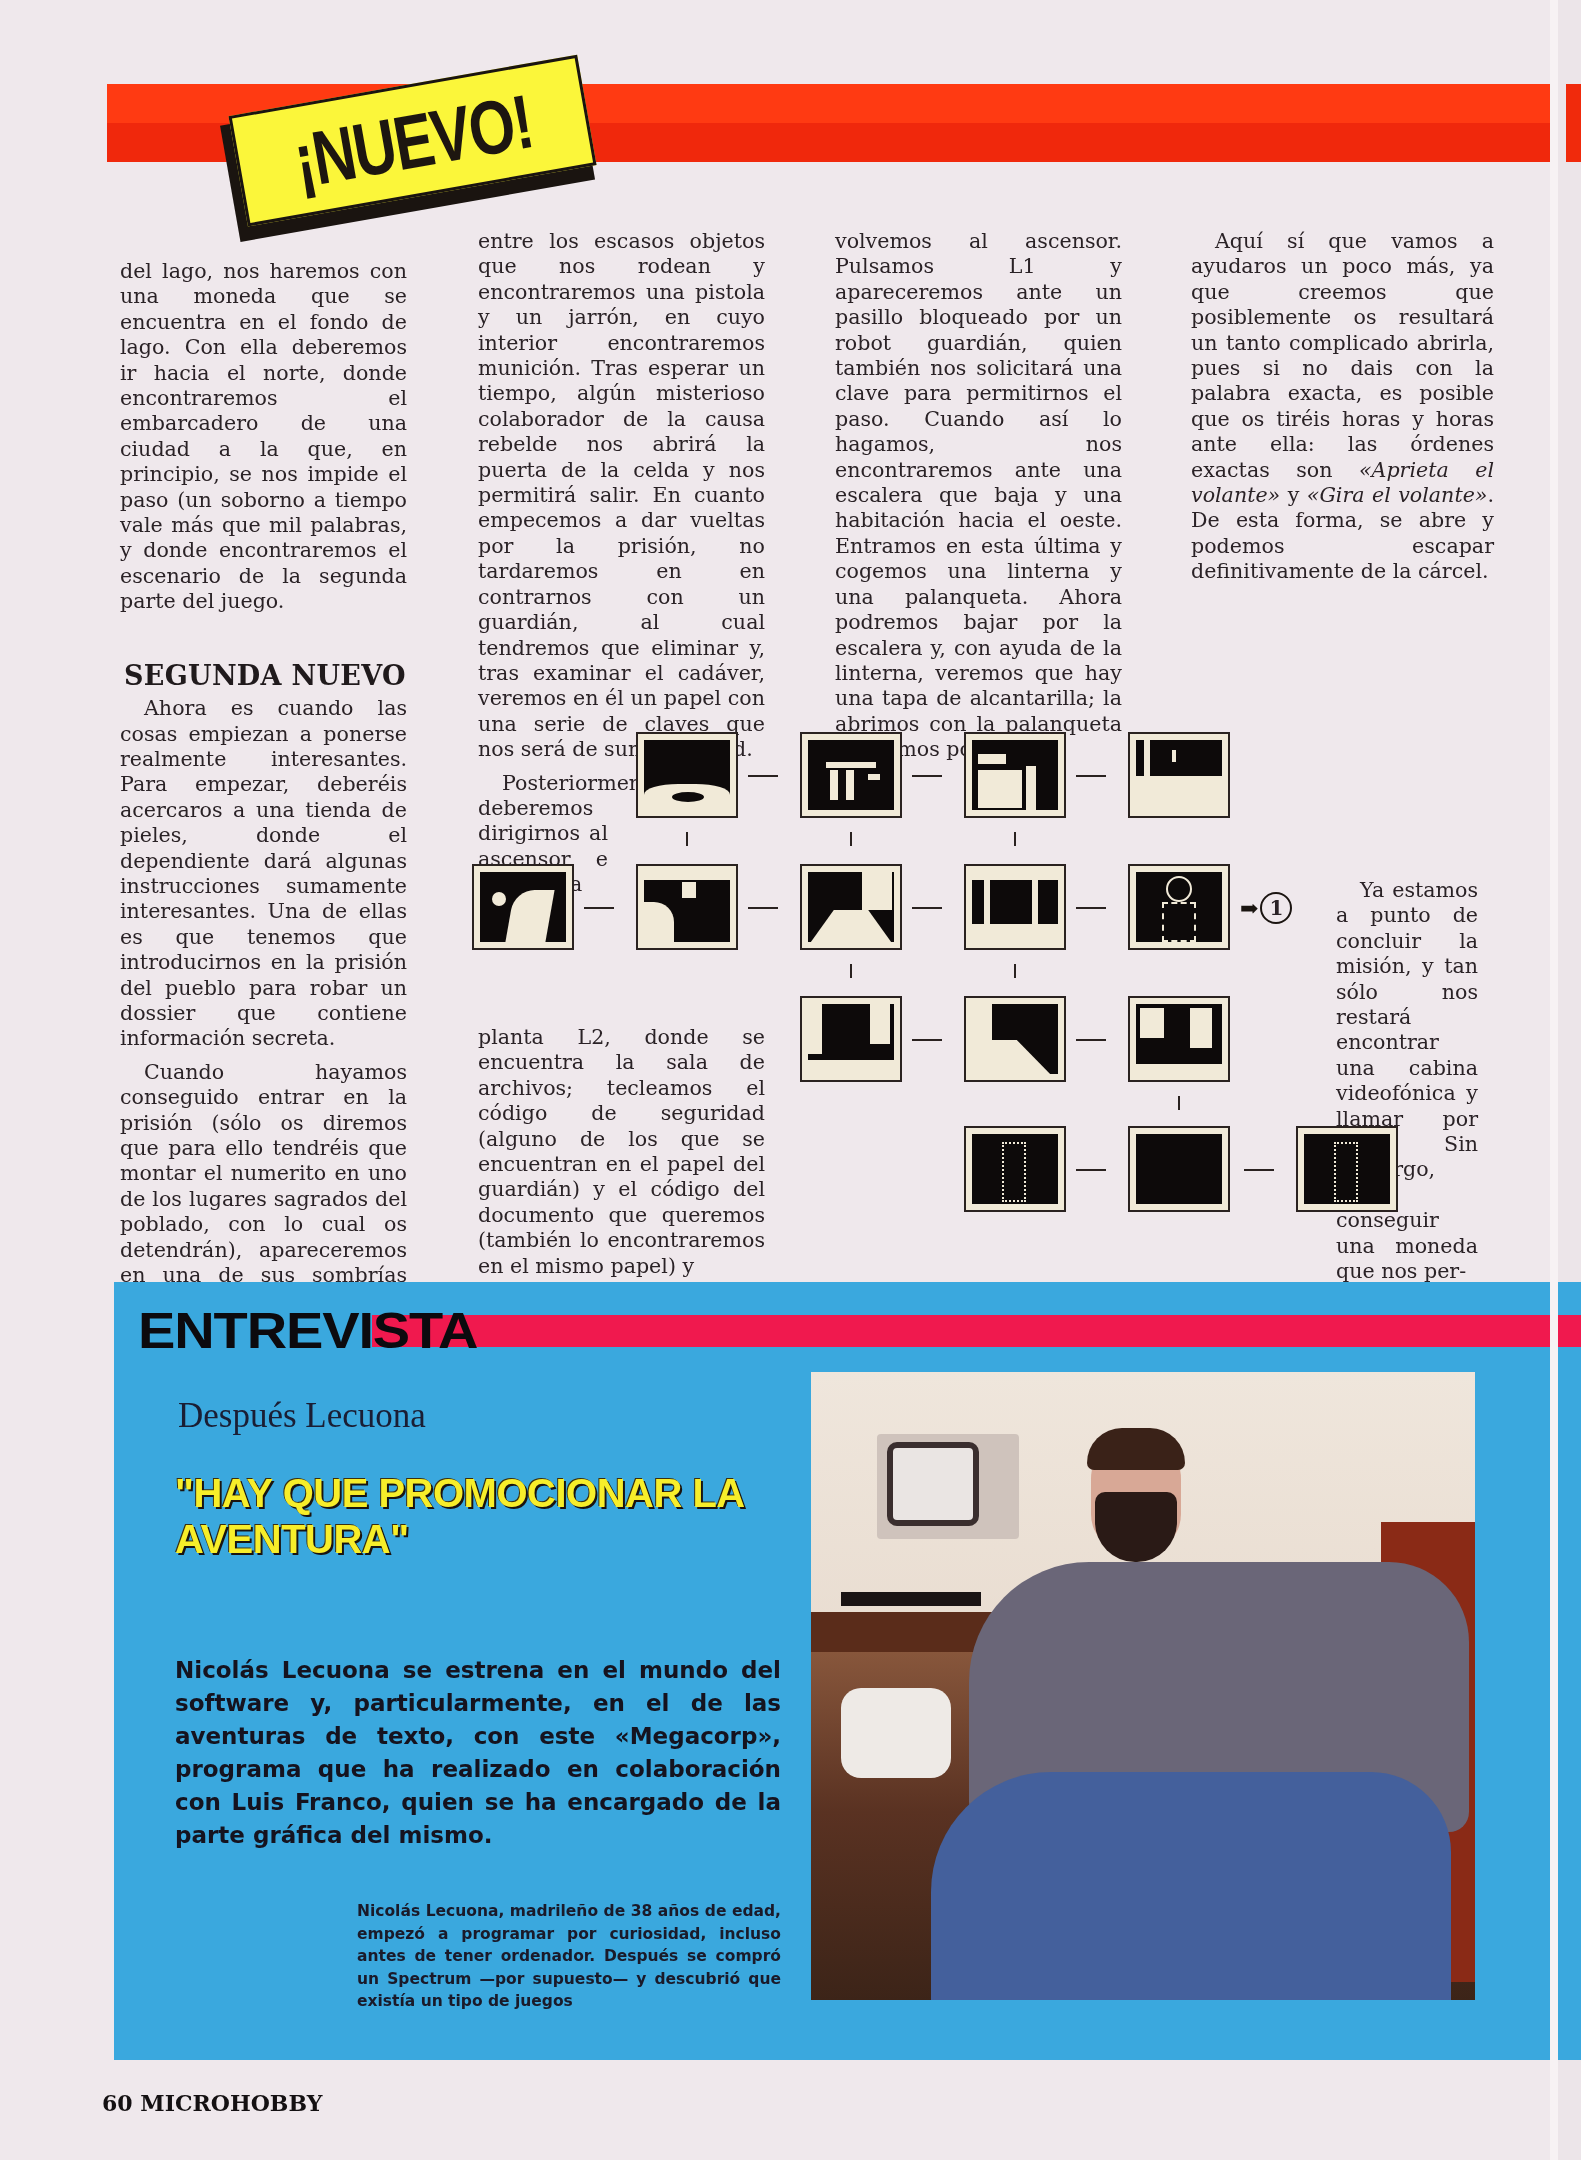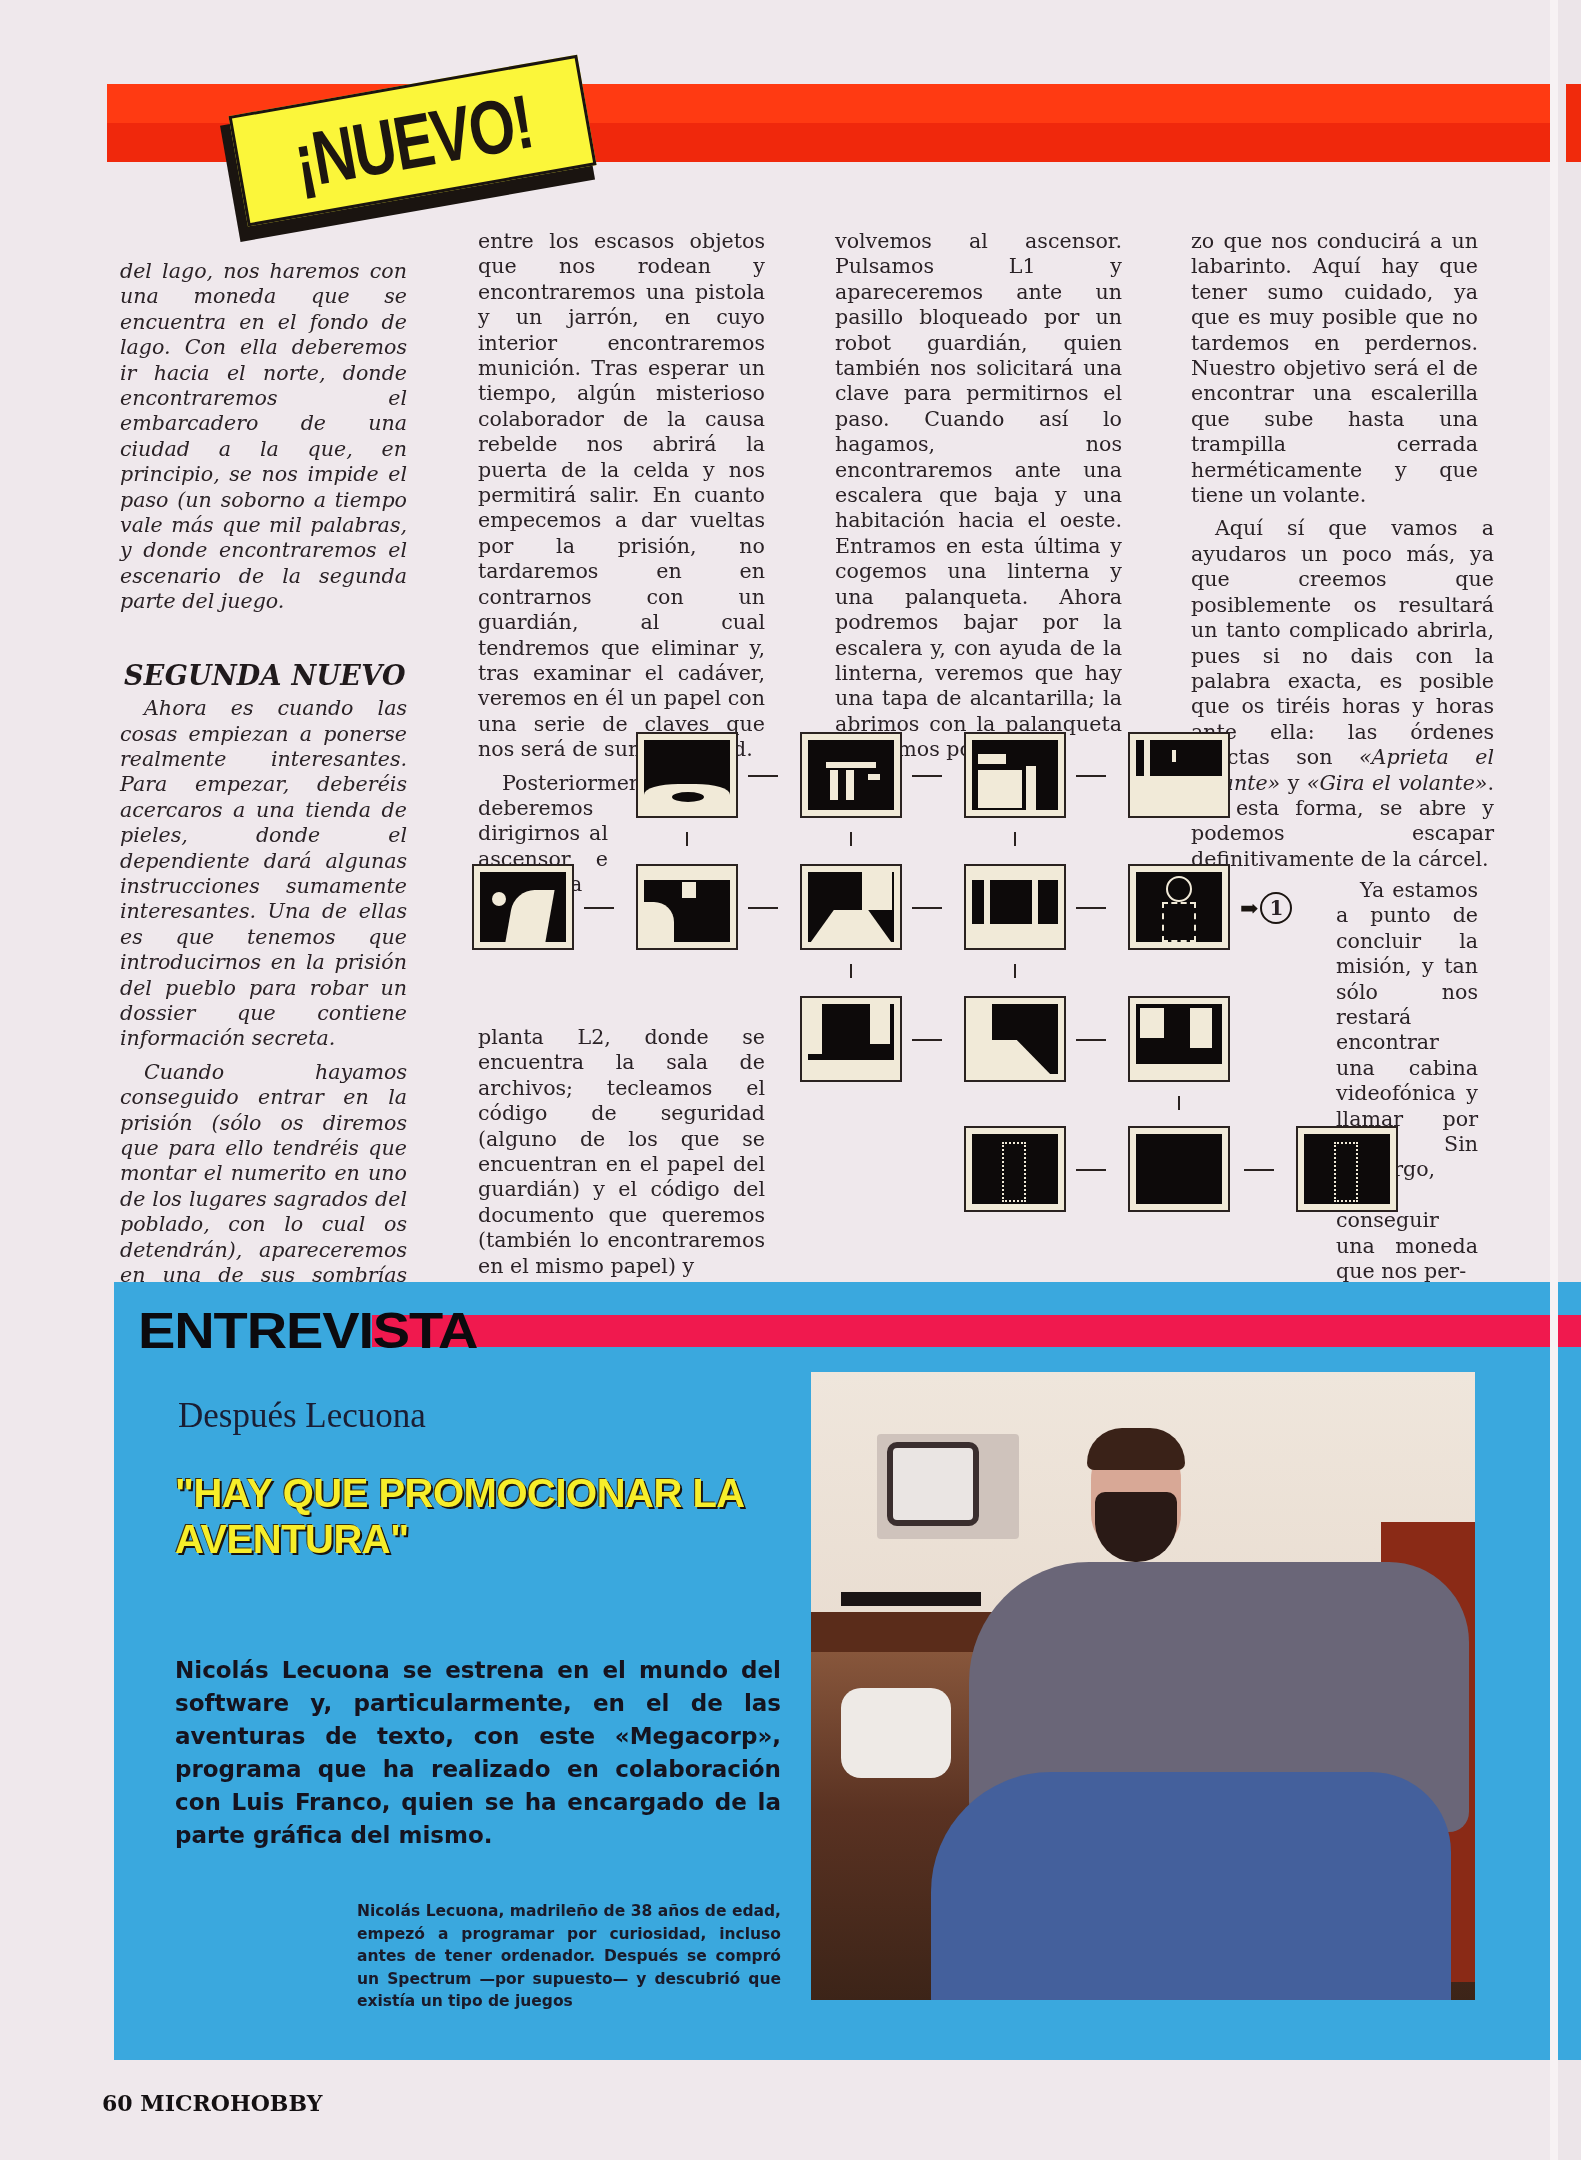--- a/index.html
+++ b/index.html
@@ -42,21 +42,21 @@
     font-family: "Liberation Sans", sans-serif; font-weight: bold;
     font-size: 76px; letter-spacing: -2px; color: #1d1610;
     transform: scaleX(0.78);
   }
   .col {
     position: absolute; font-size: 20.6px; line-height: 25.4px;
     text-align: justify; hyphens: manual;
   }
   .col p { margin: 8px; }
   .col p.indent { text-indent: 24px; }
-  .col1 { left: 112px; top: 251px; width: 303px; font-style: italic; }
+  .col1 { left: 112px; top: 251px; width: 303px; }
   .col2 { left: 470px; top: 221px; width: 303px; }
   .col3 { left: 827px; top: 221px; width: 303px; }
   .col4 { left: 1183px; top: 221px; width: 303px; }
   .section-head {
     font-family: "DejaVu Serif", serif; font-weight: bold; font-size: 27px;
     margin: 48px 0 8px 12px; letter-spacing: 0.3px; color: #201a1c;
   }
   .narrow { width: 130px; }
   .em-it { font-style: italic; }
   .col3-lower { position: absolute; left: 470px; top: 1017px; width: 303px; }
@@ -167,21 +167,20 @@
 </div>
 <div class="col col3-lower">
   <p>planta L2, donde se encuentra la sala de archivos; tecleamos el código de seguridad (alguno de los que se encuentran en el papel del guardián) y el código del documento que queremos (también lo encontraremos en el mismo papel) y</p>
 </div>
 
 <div class="col col3">
   <p>volvemos al ascensor. Pulsamos L1 y apareceremos ante un pasillo bloqueado por un robot guardián, quien también nos solicitará una clave para permitirnos el paso. Cuando así lo hagamos, nos encontraremos ante una escalera que baja y una habitación hacia el oeste. Entramos en esta última y cogemos una linterna y una palanqueta. Ahora podremos bajar por la escalera y, con ayuda de la linterna, veremos que hay una tapa de alcantarilla; la abrimos con la palanqueta y bajamos por un po-</p>
 </div>
 
 <div class="col col4">
-  <p>zo que nos conducirá a un labarinto. Aquí hay que tener sumo cuidado, ya que es muy posible que no tardemos en perdernos. Nuestro objetivo será el de encontrar una escalerilla que sube hasta una trampilla cerrada herméticamente y que tiene un volante.</p>
   <p class="indent" style="width:303px;">
     <span>Aquí sí que vamos a ayudaros un poco más, ya que creemos que posiblemente os resultará un tanto complicado abrirla, pues si no dais con la palabra exacta, es posible que os tiréis horas y horas ante ella: las órdenes exactas son </span><span class="em-it">«Aprieta el volante»</span><span> y </span><span class="em-it">«Gira el volante»</span><span>. De esta forma, se abre y podemos escapar definitivamente de la cárcel.</span>
   </p>
 </div>
 
 <div class="col" style="left:1328px; top:870px; width:158px; text-indent:24px;">
   <p>Ya estamos a punto de concluir la misión, y tan sólo nos restará encontrar una cabina videofónica y llamar por ella. Sin embargo, para conseguir una moneda que nos per-</p>
 </div>
 
 <div>

